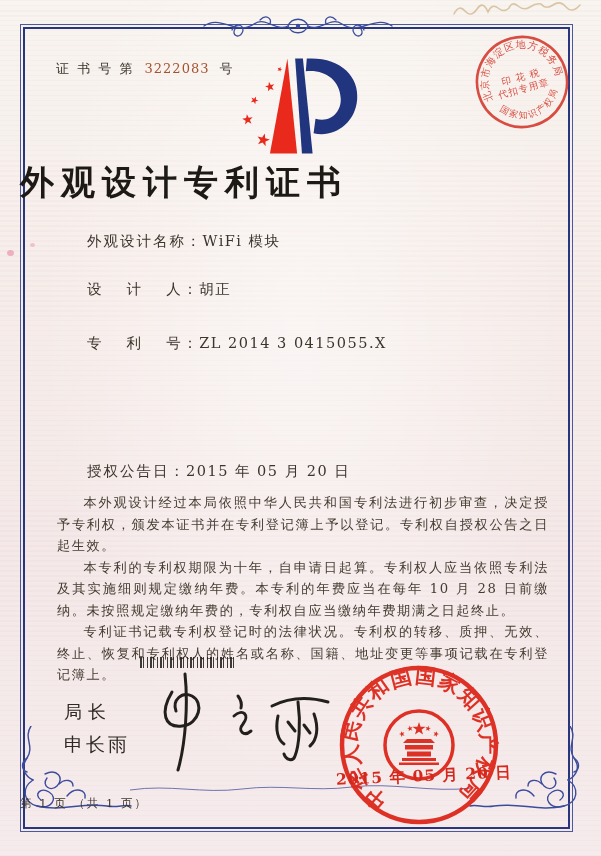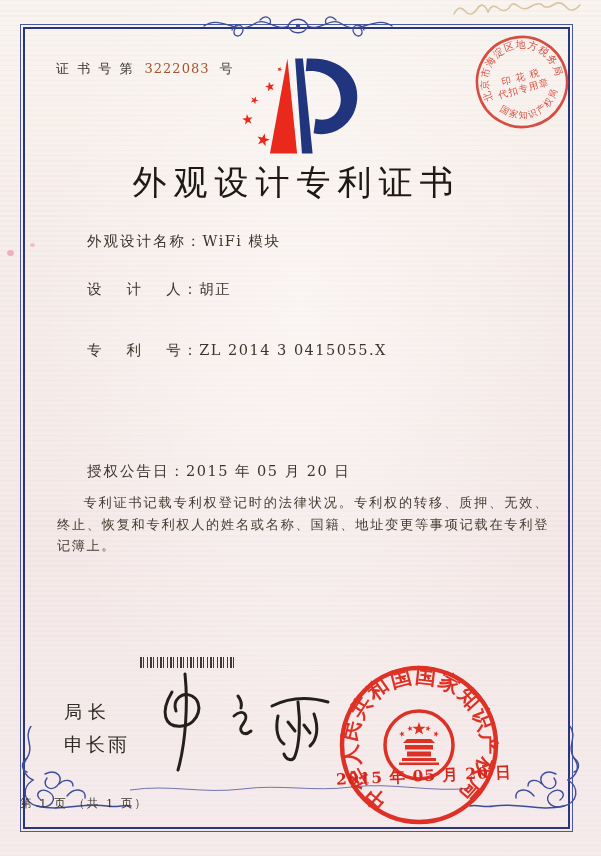--- a/index.html
+++ b/index.html
@@ -16,22 +16,22 @@
   }
   
   .frame { position:absolute; left:20px; top:24px; width:553px; height:808px;
            border:1.5px solid #4a58a0; }
   .frame::before { content:""; position:absolute; inset:2px; border:2.5px solid #28367e; }
   .ornament { position:absolute; pointer-events:none; }
   
   .cert-no { position:absolute; left:56px; top:60px; font-size:13px; letter-spacing:2px; color:#3a342c; }
   .cert-no .num { color:#a5522f; letter-spacing:1px; padding:0 4px; }
   .logo { position:absolute; left:237px; top:54px; width:126px; height:110px; }
-  .title { position:absolute; left:20px; top:160px; width:553px; text-align:center;
-           font-size:34px; letter-spacing:7px; color:#1d1a16; font-weight:400; }
+  .title { position:absolute; left:20px; top:160px; width:553px; 
+           font-size:34px; letter-spacing:7px; color:#1d1a16; font-weight:700; }
   
   .field { position:absolute; left:58px; font-size:14.5px; letter-spacing:1.5px; color:#3b352c; white-space:nowrap; }
   .field .flabel { letter-spacing:2px;margin-left:29px; }
   
   .body-text { position:absolute; left:57px; top:492px; width:492px;
                font-size:13.2px; line-height:21.5px; letter-spacing:1.6px;
                color:#453c31; text-align:justify; }
   .body-text p { text-indent:2em; }
   
   .signer-title { position:absolute; left:64px; top:700px; font-size:18px; letter-spacing:6px; color:#2e2923; }
@@ -142,28 +142,30 @@
 
   <div class="pink-dot"></div>
   <div class="pink-dot2"></div>
 
   <div class="field" style="top:232px">
     <span class="flabel">外观设计名称：</span><span class="fvalue">WiFi 模块</span>
   </div>
   <div class="field" style="top:280px">
     <span class="flabel">设　 计　 人：</span><span class="fvalue">胡正</span>
   </div>
-  <div class="field" style="top:341px">
+  <div class="field" style="top:334px">
     <span class="flabel">专　 利　 号：</span><span class="fvalue">ZL 2014 3 0415055.X</span>
   </div>
   <div class="field" style="top:462px">
     <span class="flabel">授权公告日：</span><span class="fvalue">2015 年 05 月 20 日</span>
   </div>
 
   <div class="body-text">
+    <p>本外观设计经过本局依照中华人民共和国专利法进行初步审查，决定授予专利权，颁发本证书并在专利登记簿上予以登记。专利权自授权公告之日起生效。</p>
+    <p>本专利的专利权期限为十年，自申请日起算。专利权人应当依照专利法及其实施细则规定缴纳年费。本专利的年费应当在每年 10 月 28 日前缴纳。未按照规定缴纳年费的，专利权自应当缴纳年费期满之日起终止。</p>
     <p>专利证书记载专利权登记时的法律状况。专利权的转移、质押、无效、终止、恢复和专利权人的姓名或名称、国籍、地址变更等事项记载在专利登记簿上。</p>
   </div>
 
   <div class="barcode"></div>
   <div class="signer-title">局长</div>
   <div class="signer-name">申长雨</div>
   <svg class="signature-svg" viewBox="0 0 190 112">
     <g stroke="#23201c" stroke-width="3" fill="none" stroke-linecap="round" stroke-linejoin="round">
       <path d="M26,26 C14,46 18,62 36,60 C54,58 58,36 46,30 C36,25 26,34 30,45"></path>
       <path d="M39,8 C42,36 40,76 32,104"></path>

